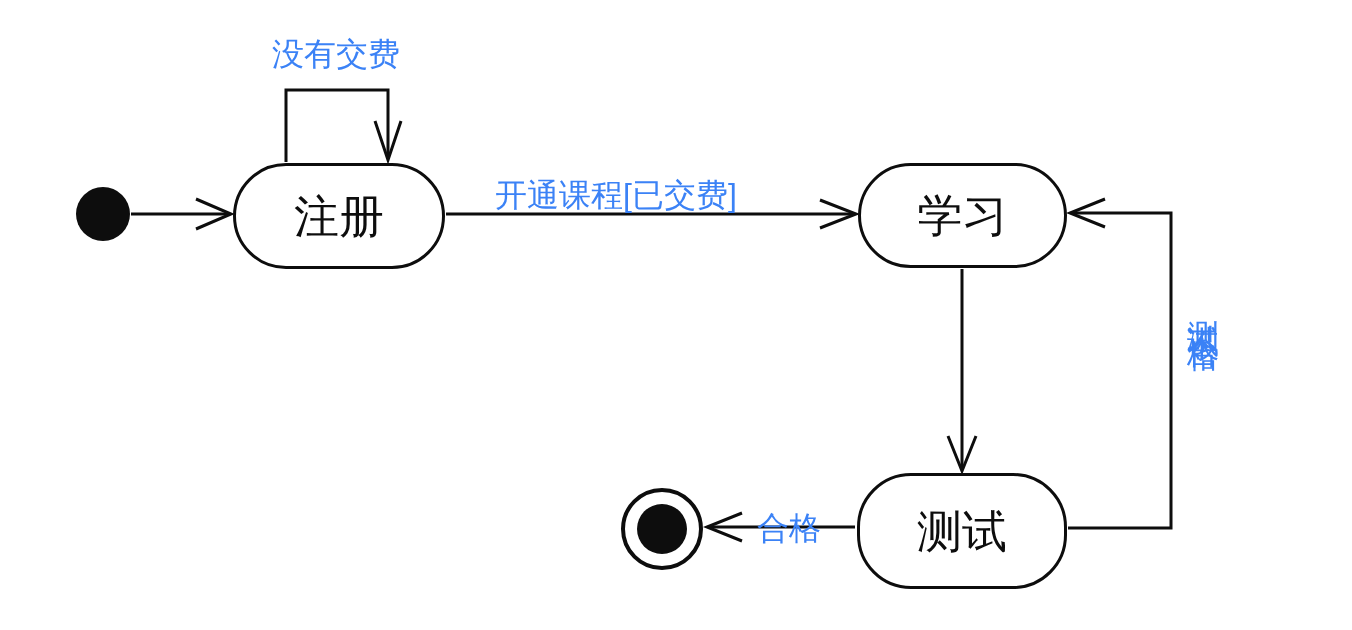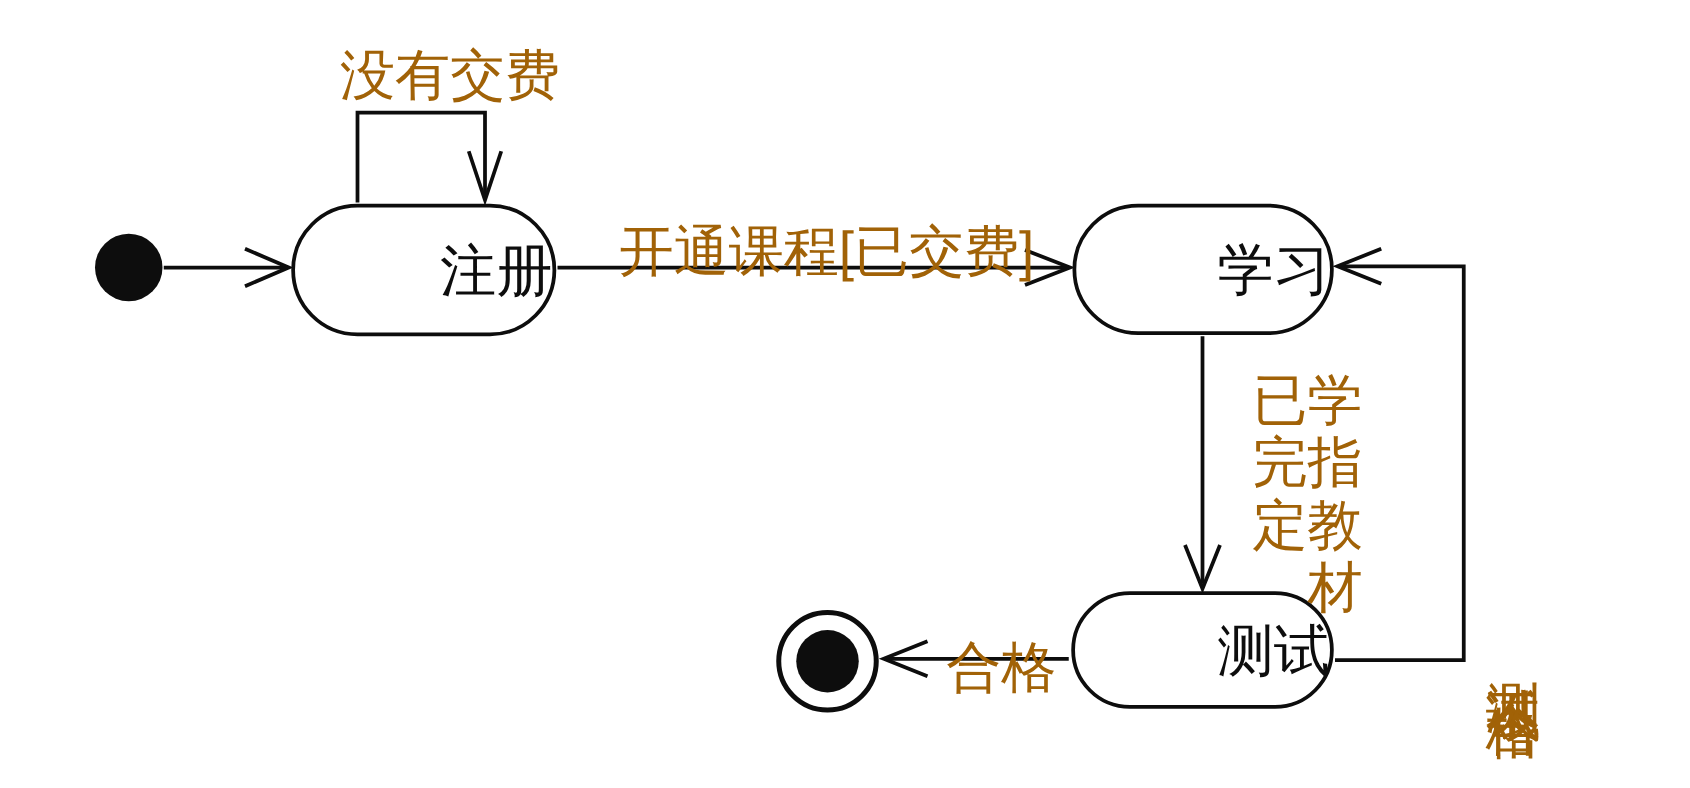--- a/index.html
+++ b/index.html
@@ -23,35 +23,34 @@
     height: 630px;
   }
   .state {
     position: absolute;
     box-sizing: border-box;
     border: 3.5px solid #0d0d0d;
     border-radius: 54px;
     background: #ffffff;
     display: flex;
     align-items: center;
-    justify-content: flex-end;
+    justify-content: center;
   }
   .state-label {
     font-size: 45px;
     line-height: 1;
     color: #0d0d0d;
     white-space: nowrap;
   }
   .edge-label {
     position: absolute;
-    font-size: 44px;
+    font-size: 32px;
     line-height: 1.14;
-    color: #a16207;
+    color: #3b82f6;
     white-space: nowrap;
-    text-align: right;
   }
   .edge-label.wrap {
     white-space: normal;
     word-break: break-all;
   }
   .edge-label.vertical {
     writing-mode: vertical-rl;
     text-orientation: upright;
     letter-spacing: 5px;
     white-space: nowrap;
@@ -89,27 +88,26 @@
   </svg>
 
   <div class="state" style="left:233px; top:163px; width:212px; height:106px;">
     <span class="state-label">注册</span>
   </div>
 
   <div class="state" style="left:858px; top:163px; width:209px; height:105px;">
     <span class="state-label">学习</span>
   </div>
 
-  <div class="state" style="left:857px; top:473px; width:210px; height:94px;">
+  <div class="state" style="left:857px; top:473px; width:210px; height:116px;">
     <span class="state-label">测试</span>
   </div>
 
   <div class="edge-label" style="left:272px; top:36px;">没有交费</div>
 
   <div class="edge-label" style="left:495px; top:153px;margin-top:24px;">开通课程[已交费]</div>
 
-  <div class="edge-label wrap" style="left:966px; top:296px; width:124px;">已学完指定教材</div>
 
   <div class="edge-label vertical" style="left:1185px; top:295px; height:240px;">测试不合格</div>
 
   <div class="edge-label" style="left:757px; top:466px;margin-top:44px;">合格</div>
 
 </div>
 
 </body></html>

